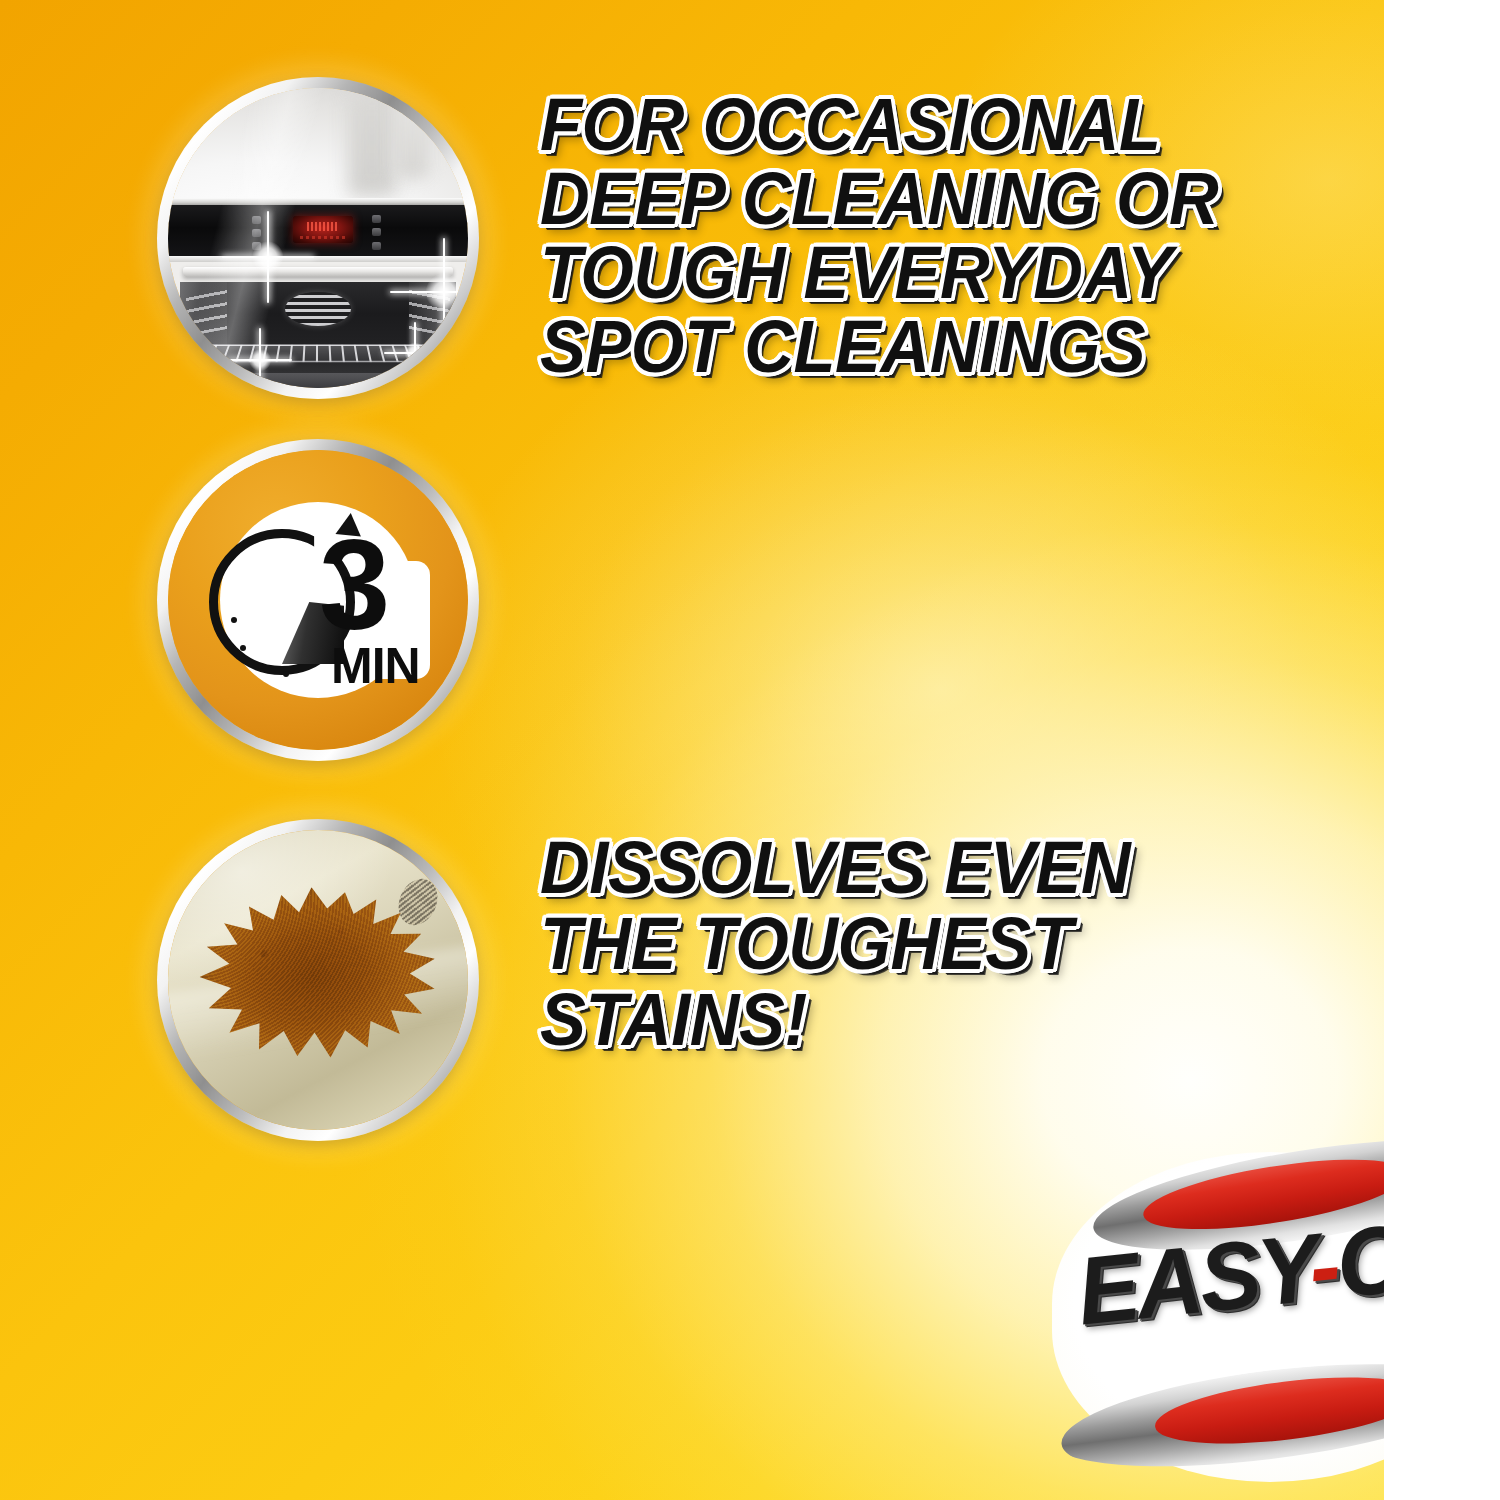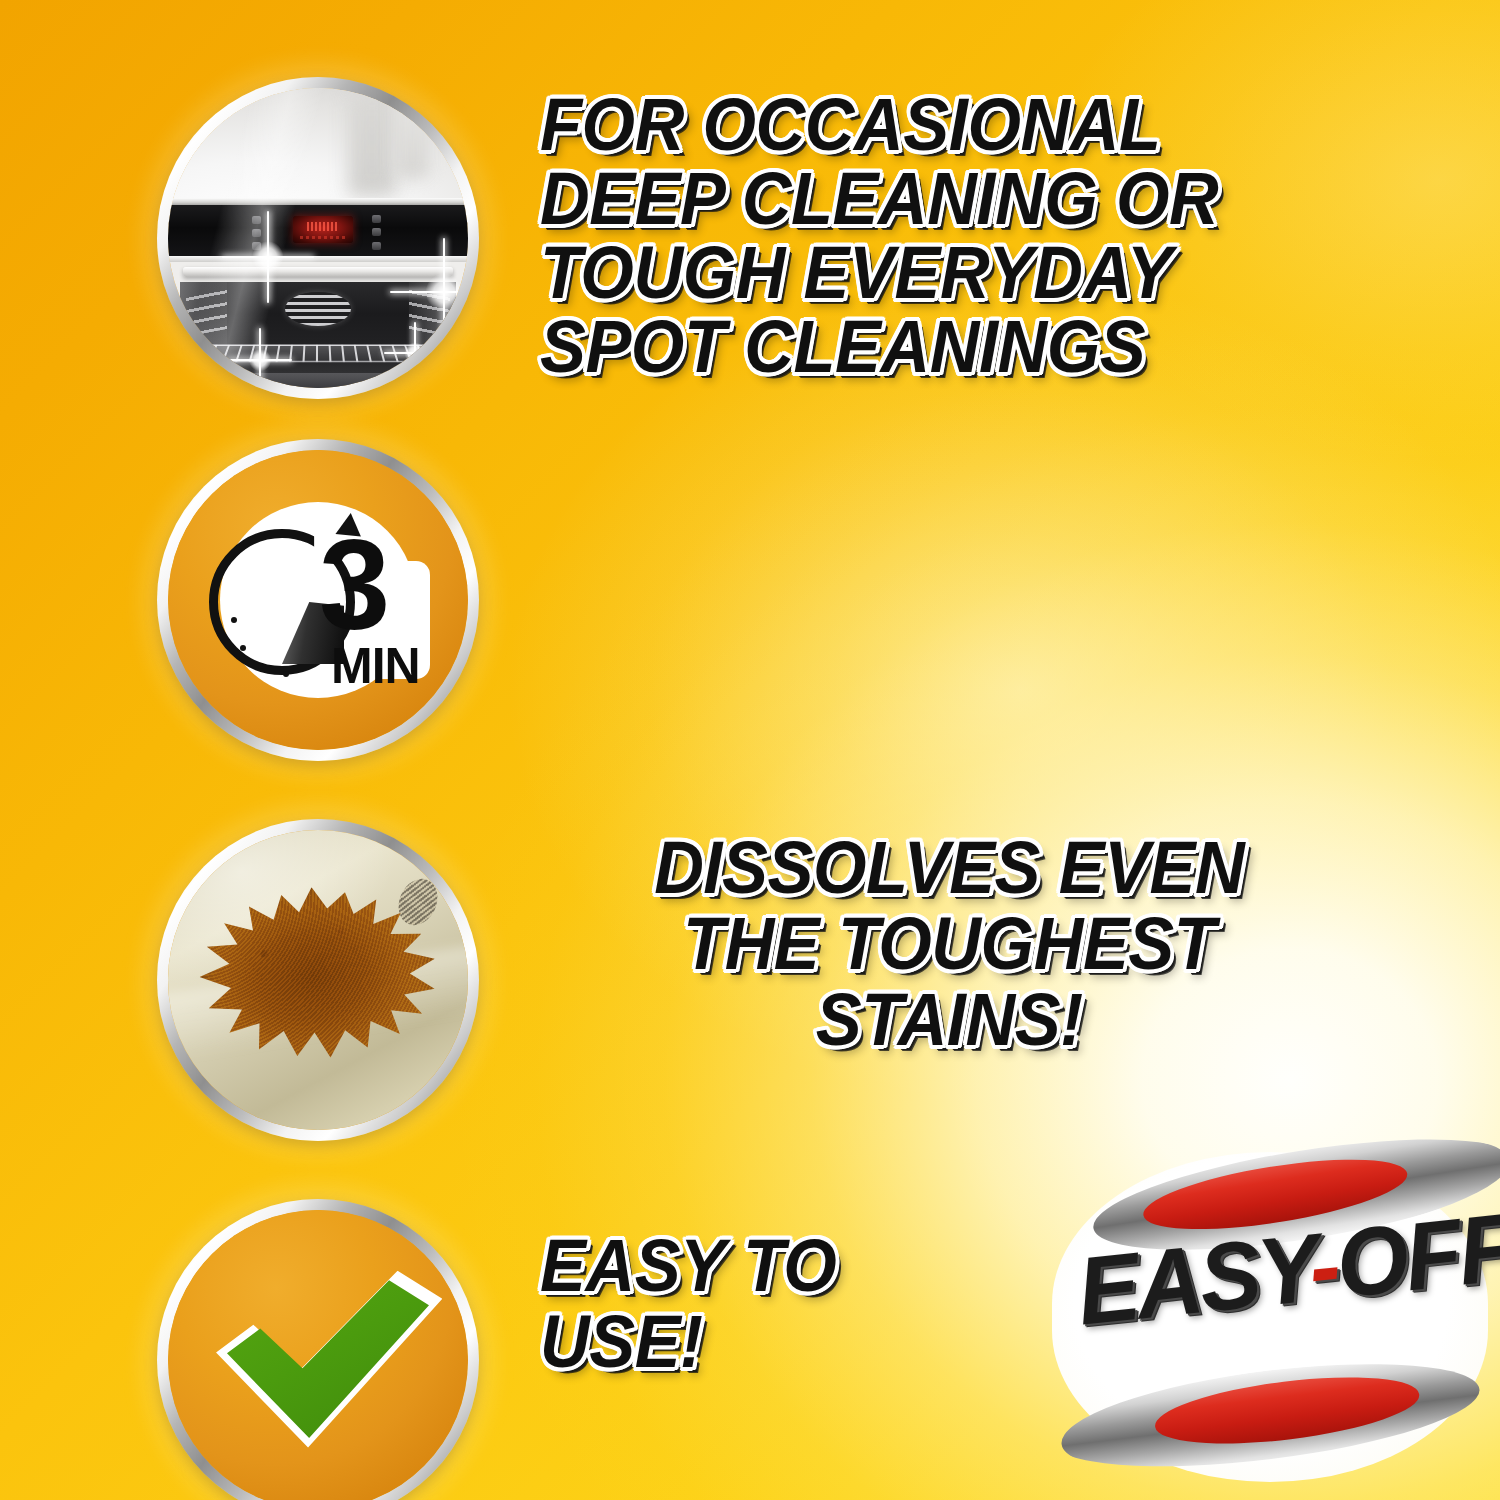--- a/index.html
+++ b/index.html
@@ -6,21 +6,21 @@
 
   html, body {
     width:1500px; height:1500px;
     overflow:hidden;
     font-family:"Liberation Sans", sans-serif;
   }
 
   
   #poster {
     position:relative;
-    width:1500px; height:1500px;
+    width:1384px; height:1500px;
     background:#FBC00B;
     overflow:hidden;
   }
   .bg-layer { position:absolute; inset:0; pointer-events:none; }
 
   
   .bg-orange {
     background:
       linear-gradient(135deg,
         #F2A400 0%,
@@ -554,21 +554,21 @@
                 <div class="big3">3</div>
                 <div class="minword">MIN</div>
               </div>
             </div>
           </div>
         </div>
       </div>
 
     </div>
 
-    <div class="row" style="top:800px;height:380px;text-align:center;">
+    <div class="row" style="top:800px;height:380px;">
 
       <div class="badge-wrap" style="top:0px;">
         <div class="badge-halo"></div>
         <div class="badge">
           <div class="badge-inner">
             <div class="stain">
               <div class="stain-hilite"></div>
               <div class="stain-band"></div>
               <div class="stain-blob">
                 <div class="stain-texture"></div>
@@ -579,42 +579,20 @@
         </div>
       </div>
 
       <div class="copy c3" style="top:30px;">
         <div class="line">DISSOLVES EVEN</div>
         <div class="line">THE TOUGHEST</div>
         <div class="line">STAINS!</div>
       </div>
     </div>
 
-    <div class="row" style="top:1180px;height:320px;">
-
-      <div class="badge-wrap" style="top:0px;">
-        <div class="badge-halo"></div>
-        <div class="badge">
-          <div class="badge-inner">
-            <div class="disc-orange"></div>
-            <div class="checkwrap">
-              <div class="check">
-                <div class="check-white"></div>
-                <div class="check-green"></div>
-              </div>
-            </div>
-          </div>
-        </div>
-      </div>
-
-      <div class="copy c4" style="top:48px;">
-        <div class="line">EASY TO</div>
-        <div class="line">USE!</div>
-      </div>
-    </div>
 
   </div>
 
   <div class="logo">
     <div class="logo-lens"></div>
 
     <div class="swoosh swoosh-top">
       <div class="band"></div>
       <div class="red"></div>
     </div>

